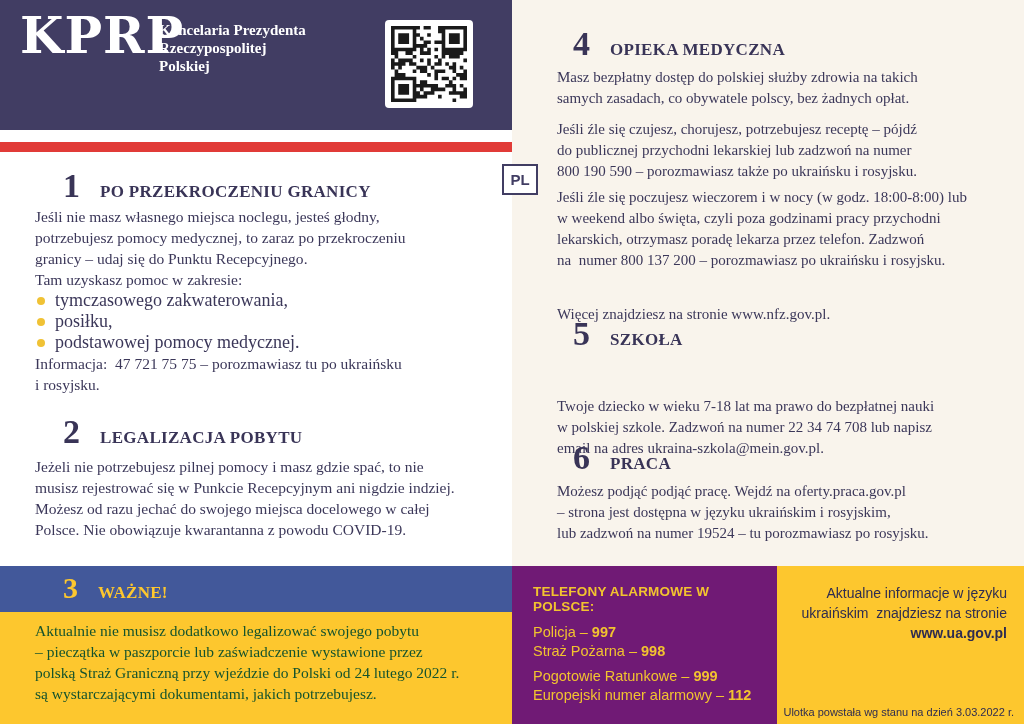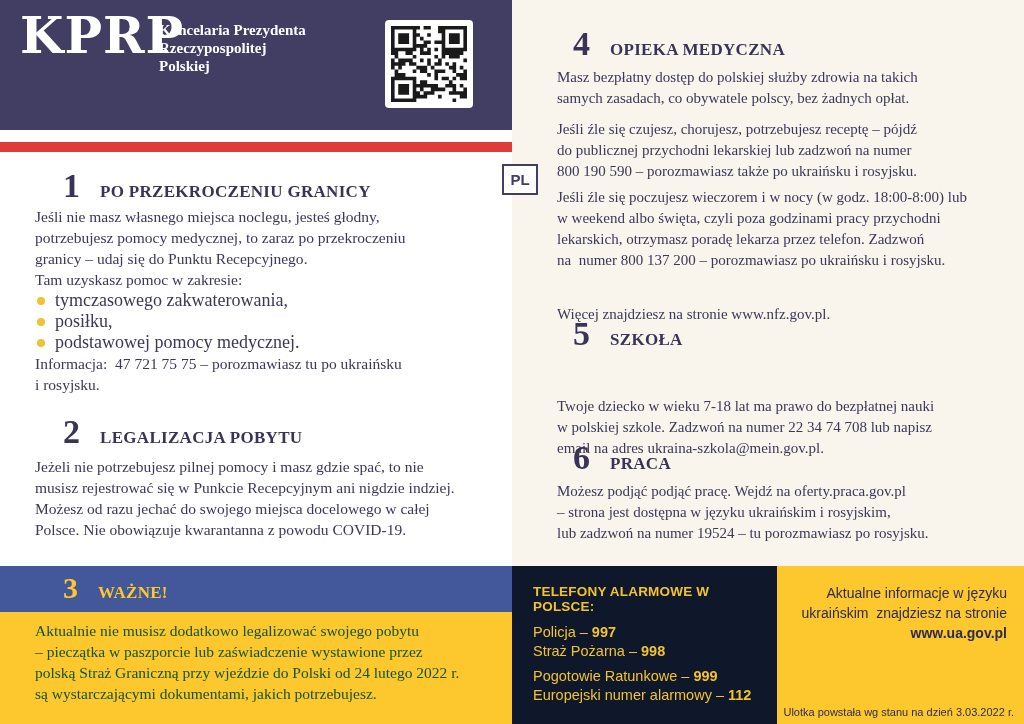--- a/index.html
+++ b/index.html
@@ -44,21 +44,21 @@
   
   .bullets { position:absolute; left:37px; top:290px; }
   .bullet-row { display:flex; align-items:center; height:21px; font-size:18px; color:#3b3759; }
   .dot { width:8px; height:8px; border-radius:50%; background:#f0c235; margin-right:10px; flex:none; }
   
   .band-blue-left { position:absolute; left:0; top:566px; width:512px; height:46px; background:#42589a; }
   .band-blue-left .sec-head { left:63px; top:5px; color:#fdc72e; }
   .band-blue-left .sec-num { font-size:30px; }
   .block-yellow-left { position:absolute; left:0; top:612px; width:512px; height:112px; background:#fdc72e; }
   .block-yellow-left .para { left:35px; top:8px; color:#14532d; }
-  .panel-blue-mid { position:absolute; left:512px; top:566px; width:265px; height:158px; background:#0f172a; padding:18px 16px 0 21px; }
+  .panel-blue-mid { position:absolute; left:512px; top:566px; width:265px; height:158px; background:#701a75; padding:18px 16px 0 21px; }
   .emg-title {
     font-family:"Liberation Sans", sans-serif; font-size:13.5px; font-weight:600;
     color:#f2c32f; letter-spacing:.2px;
   }
   .emg-line {
     font-family:"Liberation Sans", sans-serif; font-size:14.5px; line-height:19px;
     color:#f2c32f; white-space:pre;
   }
   .emg-line b { font-weight:700;text-align:right; }
   .emg-first { margin-top:9px; }

